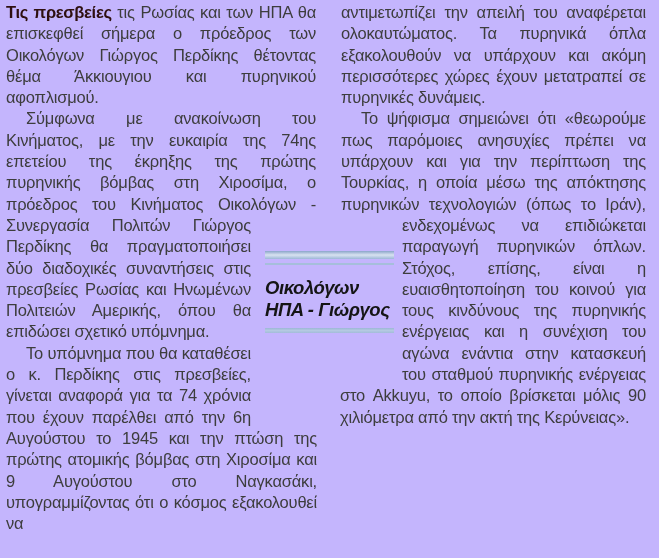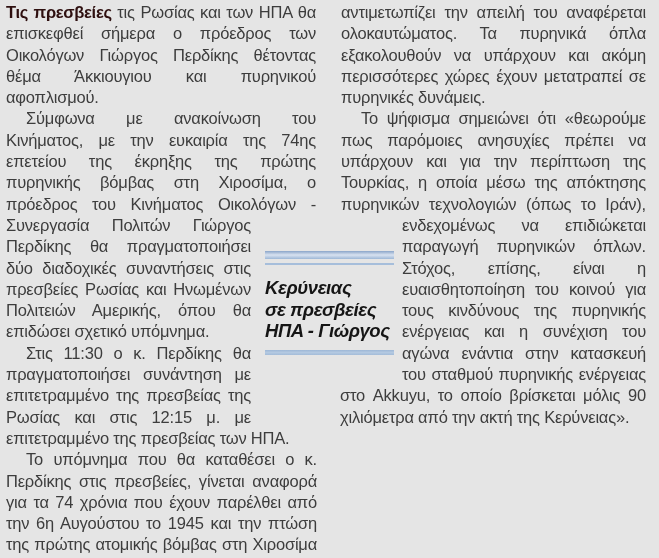--- a/index.html
+++ b/index.html
@@ -4,21 +4,21 @@
 <style>
   html, body {
     margin: 0;
     padding: 0;
     background: #ffffff;
   }
   #page {
     position: relative;
     width: 659px;
     height: 558px;
-    background: #e5e5e5;
+    background: #c4b5fd;
     overflow: hidden;
     font-family: "Liberation Sans", "DejaVu Sans", sans-serif;
   }
   .col {
     position: absolute;
     top: 2px;
     text-align: justify;
     font-size: 16.5px;
     line-height: 21.3px;
     color: #3d3d3d;
@@ -76,35 +76,33 @@
 </head>
 <body>
 
 <div id="page">
 
   <div id="col-left" class="col">
     <div class="push-right"></div>
     <div class="carve-right"></div>
     <p class="para"><span class="lead-in">Τις πρεσβείες</span><span> τις Ρωσίας και των ΗΠΑ θα επισκεφθεί σήμερα ο πρόεδρος των Οικολόγων Γιώργος Περδίκης θέτοντας θέμα Άκκιουγιου και πυρηνικού αφοπλισμού.</span></p>
     <p class="para indent">Σύμφωνα με ανακοίνωση του Κινήματος, με την ευκαιρία της 74ης επετείου της έκρηξης της πρώτης πυρηνικής βόμβας στη Χιροσίμα, ο πρόεδρος του Κινήματος Οικολόγων - Συνεργασία Πολιτών Γιώργος Περδίκης θα πραγματοποιήσει δύο διαδοχικές συναντήσεις στις πρεσβείες Ρωσίας και Ηνωμένων Πολιτειών Αμερικής, όπου θα επιδώσει σχετικό υπόμνημα.</p>
-    <p class="para indent">Στις 11:30 ο κ. Περδίκης θα πραγματοποιήσει συνάντηση με επιτετραμμένο της πρεσβείας της Ρωσίας και στις 12:15 μ. με επιτετραμμένο της πρεσβείας των ΗΠΑ.</p>
     <p class="para indent">Το υπόμνημα που θα καταθέσει ο κ. Περδίκης στις πρεσβείες, γίνεται αναφορά για τα 74 χρόνια που έχουν παρέλθει από την 6η Αυγούστου το 1945 και την πτώση της πρώτης ατομικής βόμβας στη Χιροσίμα και 9 Αυγούστου στο Ναγκασάκι, υπογραμμίζοντας ότι ο κόσμος εξακολουθεί να</p>
   </div>
 
   <div id="col-right" class="col">
     <div class="push-left"></div>
     <div class="carve-left"></div>
     <p class="para">αντιμετωπίζει την απειλή του αναφέρεται ολοκαυτώματος. Τα πυρηνικά όπλα εξακολουθούν να υπάρχουν και ακόμη περισσότερες χώρες έχουν μετατραπεί σε πυρηνικές δυνάμεις.</p>
     <p class="para indent">Το ψήφισμα σημειώνει ότι «θεωρούμε πως παρόμοιες ανησυχίες πρέπει να υπάρχουν και για την περίπτωση της Τουρκίας, η οποία μέσω της απόκτησης πυρηνικών τεχνολογιών (όπως το Ιράν), ενδεχομένως να επιδιώκεται παραγωγή πυρηνικών όπλων. Στόχος, επίσης, είναι η ευαισθητοποίηση του κοινού για τους κινδύνους της πυρηνικής ενέργειας και η συνέχιση του αγώνα ενάντια στην κατασκευή του σταθμού πυρηνικής ενέργειας στο Akkuyu, το οποίο βρίσκεται μόλις 90 χιλιόμετρα από την ακτή της Κερύνειας».</p>
   </div>
 
   <div id="pullquote">
     <div class="pq-bar-thick"></div>
     <div class="pq-bar-thin"></div>
     <div class="pq-text">
-      <div>Κερύνειας</div>
-      <div>σε πρεσβείες</div>
+      <div>Οικολόγων</div>
       <div>ΗΠΑ - Γιώργος</div>
     </div>
     <div class="pq-bar-bottom"></div>
   </div>
 
 </div>
 
 </body></html>

